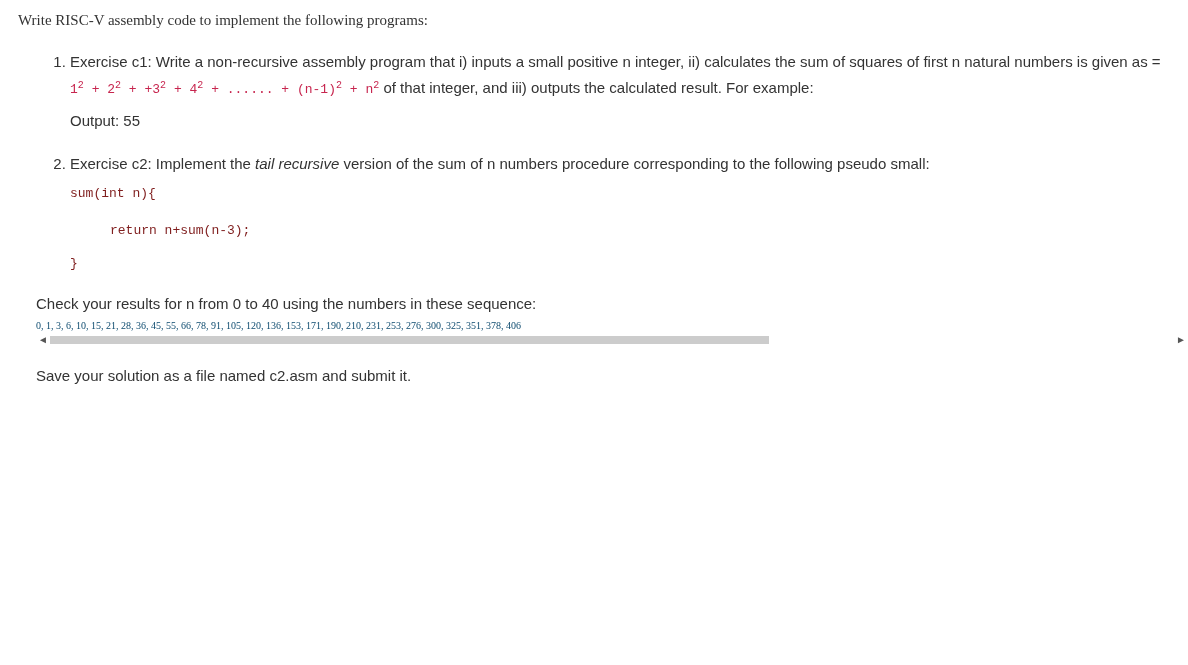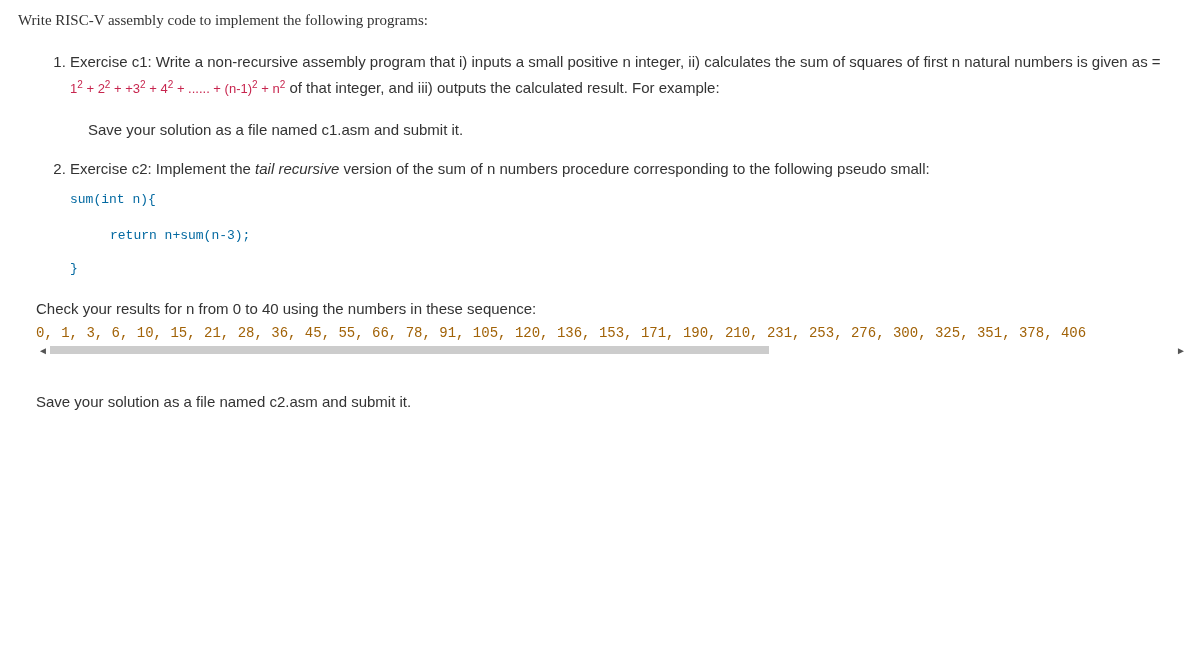--- a/index.html
+++ b/index.html
@@ -23,28 +23,28 @@
       padding-left: 52px;
       list-style-position: outside;
     }
     ol > li {
       margin-bottom: 18px;
     }
     .bold {
       font-weight: normal;
     }
     .mono {
-      font-family: Liberation Sans, sans-serif;
+      font-family: Liberation Mono, monospace;
       font-size: 13px;
       color: #c7254e;
     }
     .mono-black {
       font-family: 'Courier New', Courier, monospace;
       font-size: 13px;
-      color: #0369a1;
+      color: #7f1d1d;
     }
     .italic {
       font-style: italic;
     }
     .indent2 {
       margin-left: 40px;
     }
     .para {
       margin-top: 14px;
       line-height: 1.6;
@@ -60,25 +60,25 @@
     .check-line {
       margin-top: 24px;
       margin-left: 18px;
     }
     .seq-container {
       width: 100%;
       margin-top: 8px;
       margin-left: 18px;
     }
     .seq {
-      font-family: Liberation Mono, monospace;
-      font-size: 14px;
+      font-family: Liberation Serif, serif;
+      font-size: 10px;
       white-space: nowrap;
       overflow: hidden;
-      color: #a16207;
+      color: #0c4a6e;
     }
     .scrollbar {
       display: flex;
       align-items: center;
       width: 100%;
       height: 14px;
       margin-top: 2px;
     }
     .scroll-arrow {
       width: 14px;
@@ -96,42 +96,40 @@
     .scroll-thumb {
       position: absolute;
       left: 0;
       top: 0;
       height: 8px;
       width: 64%;
       background: #ccc;
       border-radius: 0;
     }
     .save-line {
-      margin-top: 36px;
+      margin-top: 20px;
       margin-left: 18px;
     }
     .li-content {
       line-height: 1.7;
     }
   </style>
 </head>
 <body>
 
 <div class="intro">Write RISC-V assembly code to implement the following programs:</div>
 
 <ol>
   <li>
     <div class="li-content">
       <span class="bold">Exercise c1</span><span>:  Write a non-recursive assembly program that i) inputs a small positive </span><span class="bold">n</span><span> integer, ii) calculates the sum of squares of first </span><span class="bold">n</span><span> natural numbers is given as = </span><span class="mono"><span>1</span><span class="sup">2</span><span> + </span><span>2</span><span class="sup">2</span><span> + </span><span>+3</span><span class="sup">2</span><span> + </span><span>4</span><span class="sup">2</span><span> + ...... + </span><span>(n-1)</span><span class="sup">2</span><span> + </span><span>n</span><span class="sup">2</span></span><span> of that integer, and iii) outputs the calculated result. For example:</span>
     </div>
+    <div class="para-tight">Output: 55</div>
   </li>
 
-  <div class="para" style="margin-left:18px">
-    <span>Save your solution as a file named </span><span class="bold">c1.asm</span><span> and submit it.</span>
-  </div>
 
   <li style="margin-top:14px">
     <div class="li-content">
       <span class="bold">Exercise c2</span><span>: Implement the </span><span class="italic">tail recursive</span><span> version of the sum of </span><span class="bold">n</span><span> numbers procedure corresponding to the following pseudo small:</span>
     </div>
     <div class="mono-black para-tight">sum(int n){</div>
     <div class="mono-black indent2" style="margin-top:18px">return n+sum(n-3);</div>
     <div class="mono-black" style="margin-top:18px">}</div>
   </li>
 </ol>

